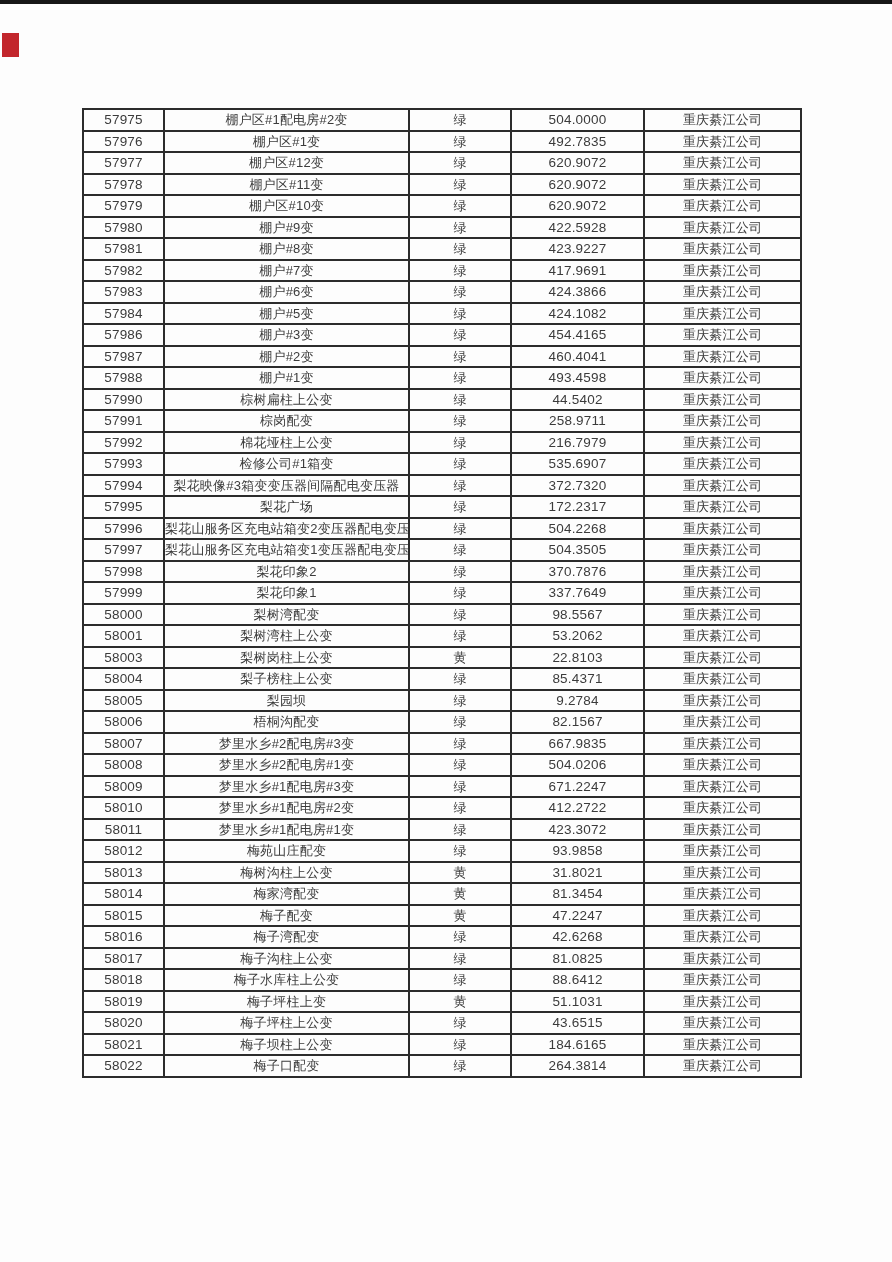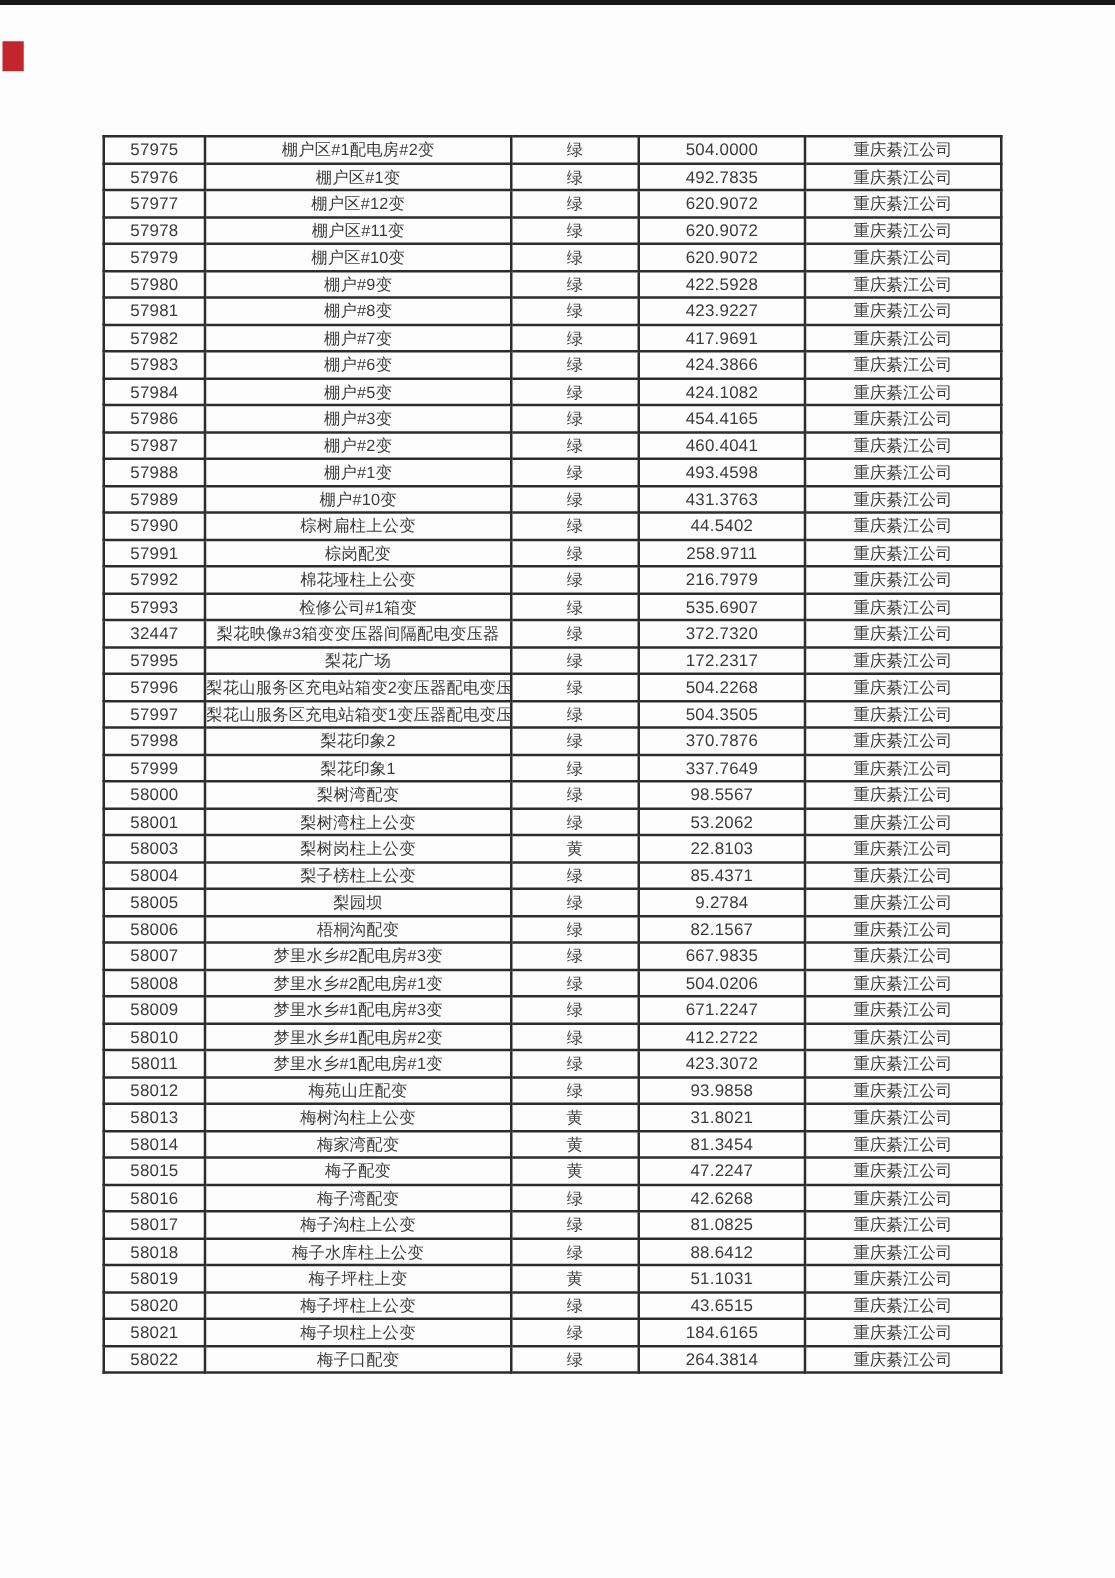--- a/index.html
+++ b/index.html
@@ -159,27 +159,20 @@
         <td class="c-company">重庆綦江公司</td>
       </tr>
       <tr>
         <td class="c-id">57988</td>
         <td class="c-name">棚户#1变</td>
         <td class="c-flag">绿</td>
         <td class="c-value">493.4598</td>
         <td class="c-company">重庆綦江公司</td>
       </tr>
       <tr>
-        <td class="c-id">57989</td>
-        <td class="c-name">棚户#10变</td>
-        <td class="c-flag">绿</td>
-        <td class="c-value">431.3763</td>
-        <td class="c-company">重庆綦江公司</td>
-      </tr>
-      <tr>
         <td class="c-id">57990</td>
         <td class="c-name">棕树扁柱上公变</td>
         <td class="c-flag">绿</td>
         <td class="c-value">44.5402</td>
         <td class="c-company">重庆綦江公司</td>
       </tr>
       <tr>
         <td class="c-id">57991</td>
         <td class="c-name">棕岗配变</td>
         <td class="c-flag">绿</td>
@@ -194,21 +187,21 @@
         <td class="c-company">重庆綦江公司</td>
       </tr>
       <tr>
         <td class="c-id">57993</td>
         <td class="c-name">检修公司#1箱变</td>
         <td class="c-flag">绿</td>
         <td class="c-value">535.6907</td>
         <td class="c-company">重庆綦江公司</td>
       </tr>
       <tr>
-        <td class="c-id">32447</td>
+        <td class="c-id">57994</td>
         <td class="c-name">梨花映像#3箱变变压器间隔配电变压器</td>
         <td class="c-flag">绿</td>
         <td class="c-value">372.7320</td>
         <td class="c-company">重庆綦江公司</td>
       </tr>
       <tr>
         <td class="c-id">57995</td>
         <td class="c-name">梨花广场</td>
         <td class="c-flag">绿</td>
         <td class="c-value">172.2317</td>

